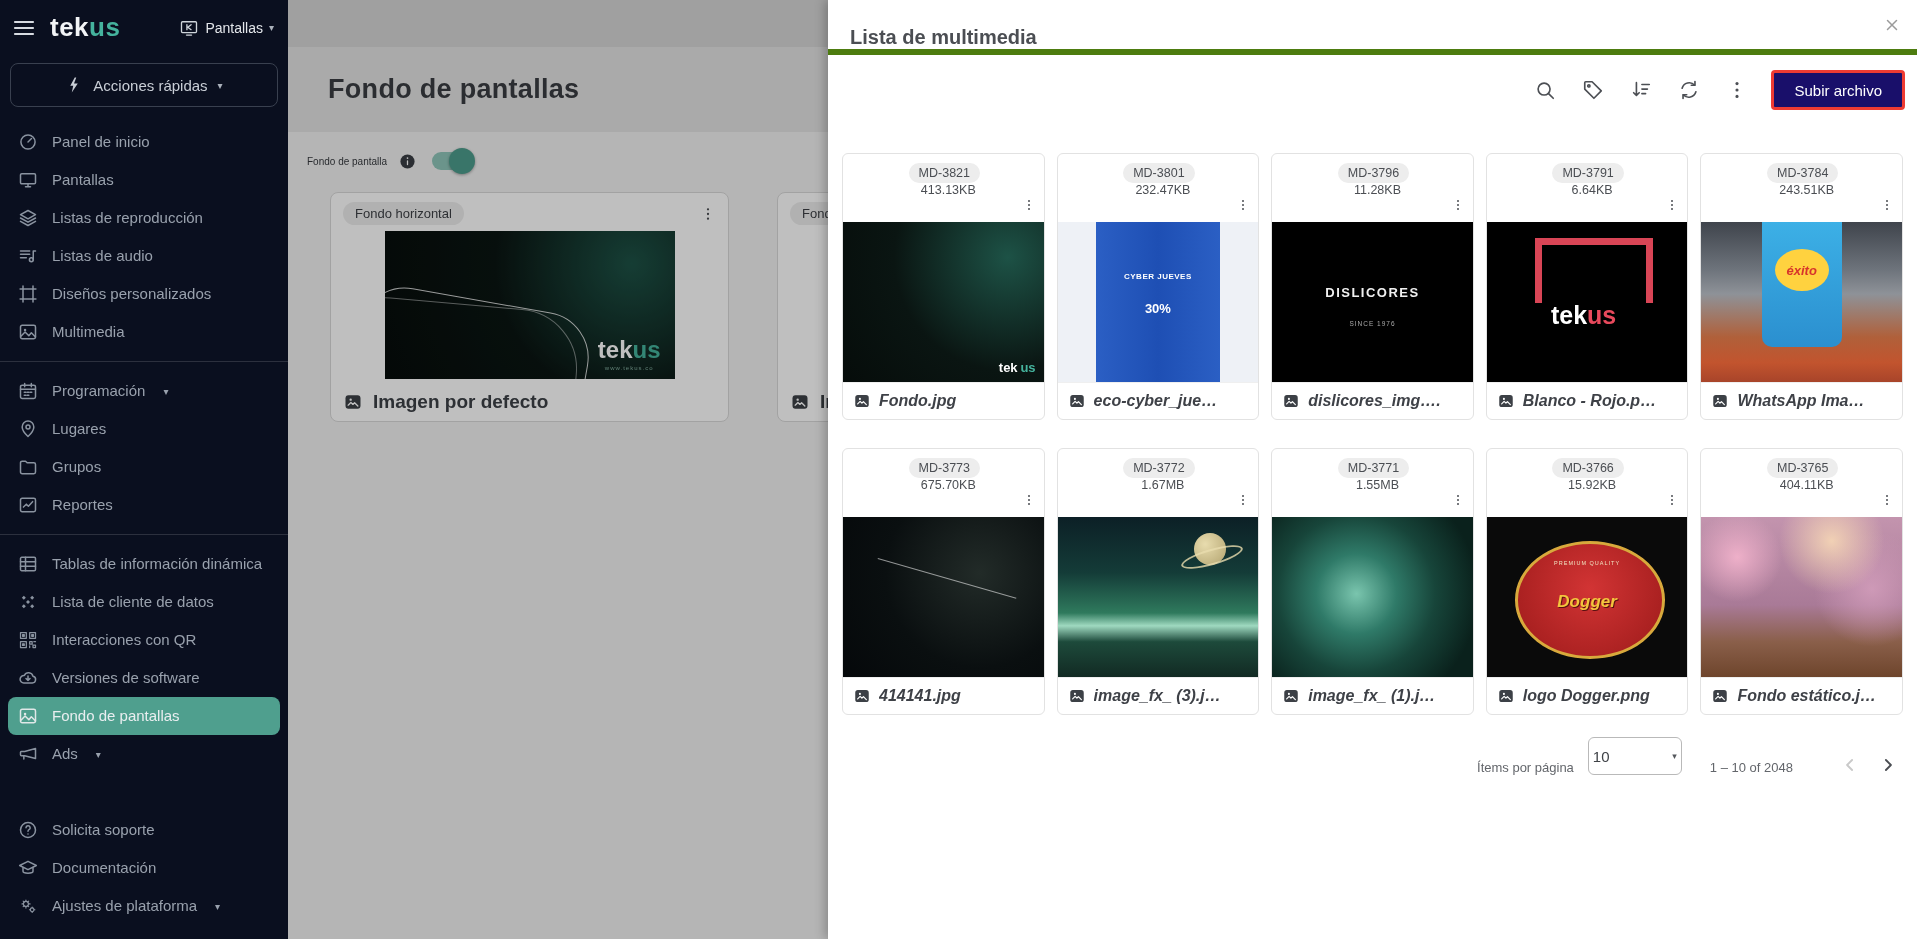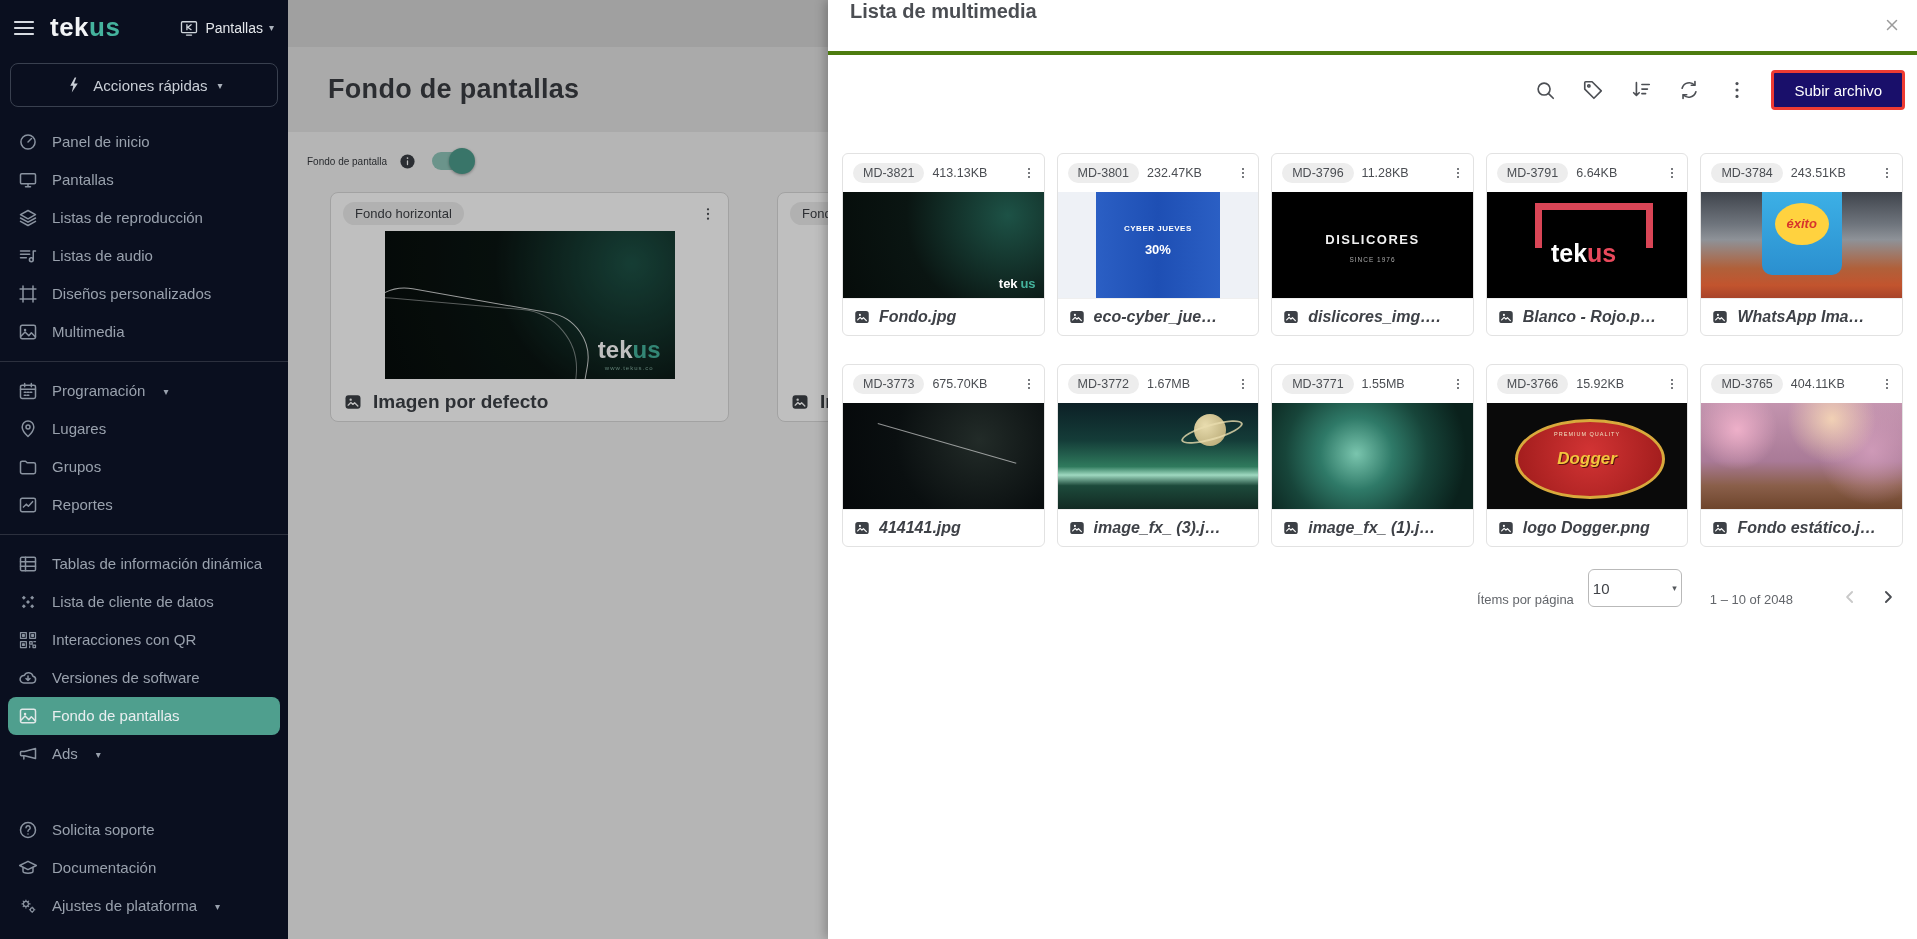--- a/index.html
+++ b/index.html
@@ -64,36 +64,36 @@
   .big-lbl .b2 { color:#45b39d; font-weight:800; font-size:24px; }
   .big-lbl .b3 { color:#7fa99b; font-size:6px; margin-top:3px; letter-spacing:1px; }
   .wp-foot { display:flex; align-items:center; gap:10px; padding:8px 12px; margin-top:auto; }
   .wp-file-ic { width:20px; height:20px; color:#3c4046; }
   .wp-caption { font-size:19px; font-weight:700; color:#3c4046; white-space:nowrap; }
   .scrim { position:absolute; inset:0; background:rgba(0,0,0,.25); z-index:2; pointer-events:none; }
 
   
   .drawer { position:absolute; top:0; right:0; width:1089px; height:100%; background:#fff; z-index:5;
             box-shadow:-3px 0 10px rgba(0,0,0,.25); }
-  .dw-head { position:relative; height:55px; border-bottom:4px solid #4d7c0f; display:flex; align-items:flex-start; padding:0 22px; }
+  .dw-head { position:relative; height:55px; border-bottom:6px solid #4d7c0f; display:flex; align-items:flex-end; padding:0 22px; }
   .dw-title { font-size:20px; font-weight:600; color:#4b4e53; }
   .dw-close { position:absolute; top:16px; right:16px; width:18px; height:18px; color:#9b9b9b; cursor:pointer; }
   .dw-toolbar { display:flex; align-items:center; justify-content:flex-end; padding:14px 12px 0 0; height:56px; }
   .tool-ic { width:22px; height:22px; color:#4c4f54; margin:0 13px; cursor:pointer; }
   .upload-btn { margin-left:10px; height:40px; padding:0 20px; background:#190f6a; color:#fff;
                 font-size:15px; border:3px solid #ee3b33; border-radius:4px; display:flex;
                 align-items:center; cursor:pointer; font-family:inherit; }
   .media-grid { display:grid; grid-template-columns:repeat(5,1fr); gap:28px 12px; padding:0 14px; margin-top:42px; }
   .m-card { background:#fff; border:1px solid #e2e2e2; border-radius:6px; overflow:hidden;
             display:flex; flex-direction:column; cursor:pointer; }
-  .m-head { display:flex; align-items:center; padding:9px 8px 9px 10px; }
+  .m-head { display:flex; align-items:center; padding:9px 8px 9px 10px;flex-direction:column; }
   .m-id { background:#ededed; border-radius:11px; padding:3px 10px; font-size:12.5px; color:#4b4e53; white-space:nowrap; }
   .m-size { font-size:12.5px; color:#4b4e53; margin-left:8px; white-space:nowrap; }
   .m-kebab { width:14px; height:16px; margin-left:auto; color:#4b4e53; }
-  .m-thumb { position:relative; height:106px; overflow:hidden; background:#222; }
+  .m-thumb { position:relative; height:160px; overflow:hidden; background:#222; }
   .m-foot { display:flex; align-items:center; gap:8px; padding:9px 10px; border-top:1px solid #efefef; }
   .m-file-ic { width:18px; height:18px; flex:0 0 18px; color:#3c4046; }
   .m-name { font-size:16px; font-weight:700; color:#3e4147; white-space:nowrap; overflow:hidden;font-style:italic; }
 
   
   .m-thumb span { position:absolute; z-index:2; }
   .t-fondo .l1 { right:26px; bottom:7px; color:#fff; font-weight:700; font-size:13px; }
   .t-fondo .l2 { right:8px;  bottom:7px; color:#45b39d; font-weight:700; font-size:13px; }
   .t-cyber .l1 { left:50%; top:34%; transform:translate(-50%,-50%); font-size:8px; font-weight:800;
                  color:#fff; letter-spacing:.5px; white-space:nowrap; }

